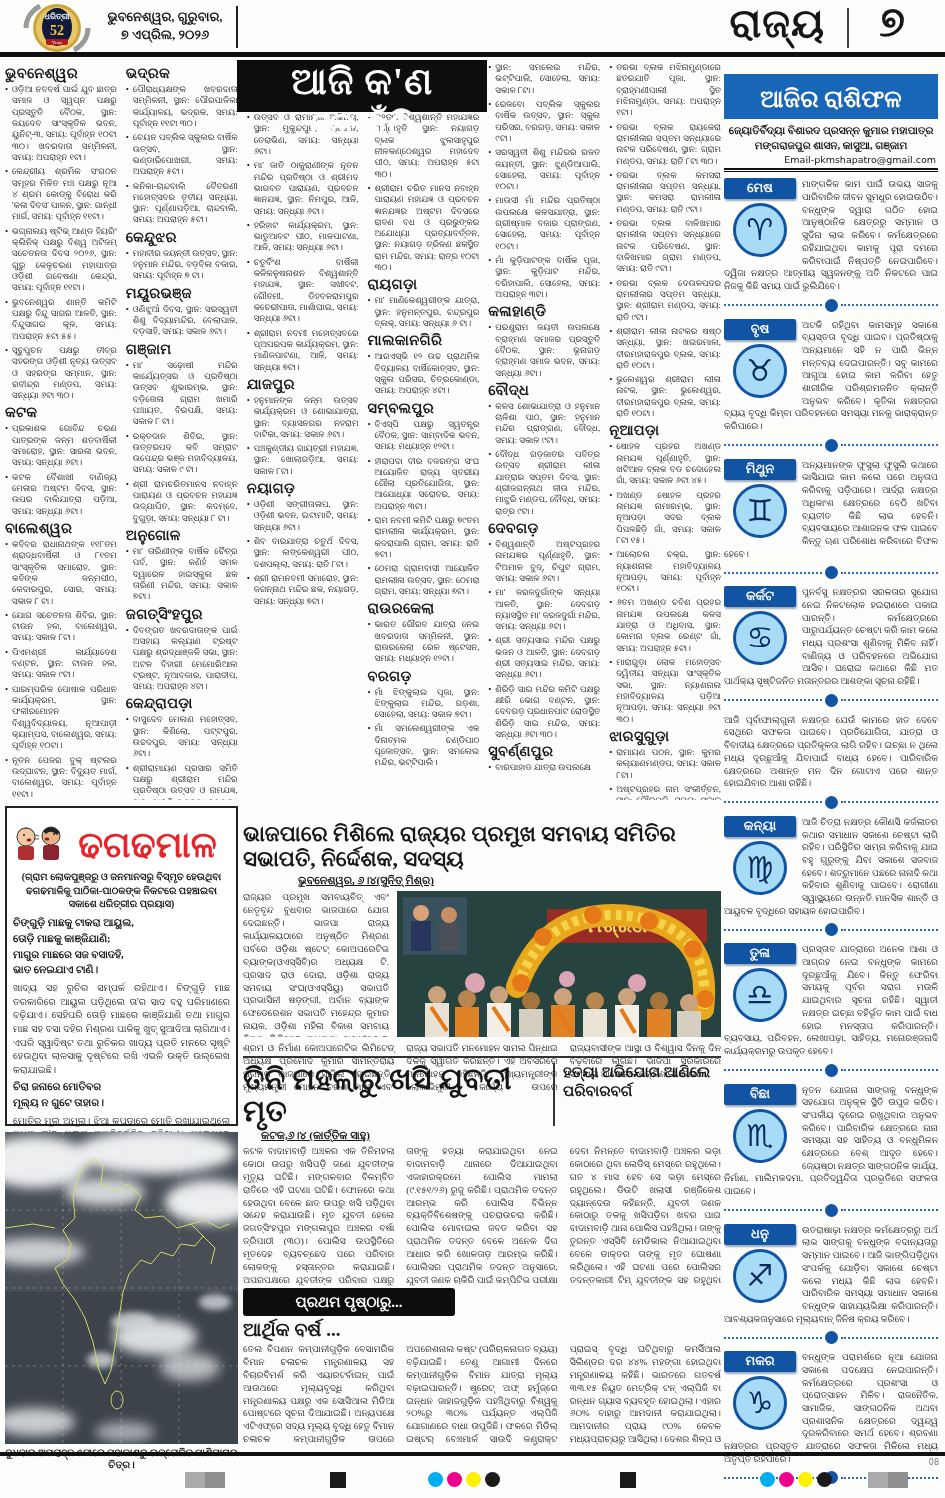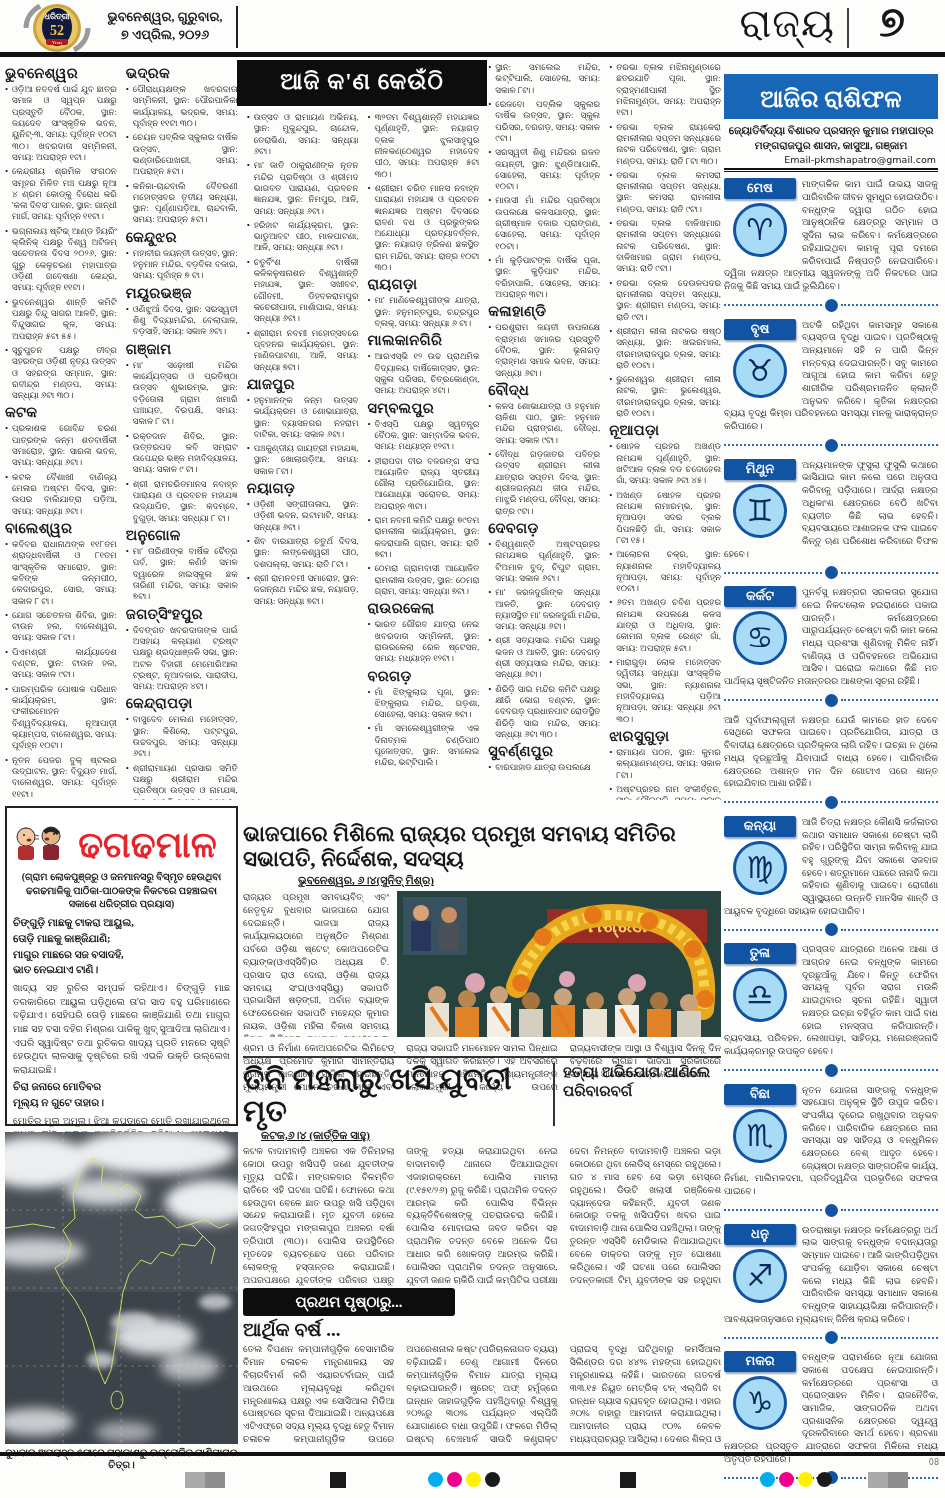--- a/index.html
+++ b/index.html
@@ -4,29 +4,29 @@
 <style>
   * { margin:0; padding:0; box-sizing:border-box; }
   html,body { width:945px; height:1498px; background:#f6f5f2; font-family:"Liberation Serif", serif; color:#161616; }
   #page { position:relative; width:945px; height:1498px; background:#fdfdfb; overflow:hidden; }
 
   
   #header { position:absolute; left:0; top:0; width:945px; height:52px; }
   #logo { position:absolute; left:18px; top:2px; }
   #dateline { position:absolute; left:100px; top:8px; width:130px; text-align:center; font-weight:700; font-size:13px; line-height:1.35; }
   #date-rule { position:absolute; left:236px; top:6px; width:2px; height:42px; background:#222; }
-  #section-title { position:absolute; right:110px; top:0px; font-size:40px; font-weight:400; letter-spacing:1px; }
+  #section-title { position:absolute; right:120px; top:0px; font-size:40px; font-weight:700; letter-spacing:1px; }
   #masthead-rule { position:absolute; right:96px; top:8px; width:2px; height:40px; background:#444; }
   #page-no { position:absolute; right:40px; top:-2px; font-size:42px; font-weight:700; }
   #header-bar { position:absolute; left:0; top:52px; width:945px; height:5px; background:#111; }
 
   
   #listings { position:absolute; left:5px; top:60px; width:716px; height:740px; }
-  #listings-title { position:absolute; left:232px; top:0; width:250px; height:46px; background:#0d0d0d; color:#fff;
-      font-size:23px; font-weight:800; text-align:center; line-height:44px; letter-spacing:1px; z-index:3; }
+  #listings-title { position:absolute; left:232px; top:0; width:250px; height:52px; background:#0d0d0d; color:#fff;
+      font-size:37px; font-weight:800; text-align:center; line-height:44px; letter-spacing:1px; z-index:3; }
   #listings-columns { position:absolute; left:0; top:2px; width:716px; height:738px; display:flex; gap:9px; overflow:hidden; }
   .lcol { flex:1 1 0; overflow:hidden; }
   .lcol.gap-top { padding-top:50px; }
   .city-head { font-size:14.5px; font-weight:800; margin:3px 0 2px; letter-spacing:.3px; }
   .litem { font-size:8.7px; line-height:1.3; text-align:justify; margin-bottom:3px; padding-left:7px; position:relative; }
   .litem::before { content:"•"; position:absolute; left:0; top:0; font-size:9px; }
 
   
   #sidebar { position:absolute; left:724px; top:74px; width:214px; height:1382px; }
   #horo-title { background:#1766b8; color:#fff; text-align:center; font-size:24px; font-weight:800; padding:12px 0 6px; }
@@ -158,21 +158,21 @@
           <p class="litem">ଦିବଙ୍ଗତ ଖବରଦାତାଙ୍କ ପାଇଁ ଅସହାୟ କଲ୍ୟାଣ ଟ୍ରଷ୍ଟ ପକ୍ଷରୁ ଶ୍ରଦ୍ଧାଞ୍ଜଳି ସଭା, ସ୍ଥାନ: ଅଟଳ ବିହାରୀ ମେମୋରିଆଲ ଟ୍ରଷ୍ଟ, ନୂଆବଜାର, ପାରାଦୀପ, ସମୟ: ଅପରାହ୍ନ ୪ଟା।</p>
           <div class="city-head">କେନ୍ଦ୍ରାପଡ଼ା</div>
           <p class="litem">ବାସୁଦେବ ମେଲଣ ମହୋତ୍ସବ, ସ୍ଥାନ: କିଶିଲୋ, ପଟ୍ଟପୁର, ଉଚ୍ଚଦପୁର, ସମୟ: ସନ୍ଧ୍ୟା ୬ଟା।</p>
           <p class="litem">ଶ୍ରୀରାମାୟଣ ପ୍ରସାର ସମିତି ପକ୍ଷରୁ ଶ୍ରୀରାମ ମନ୍ଦିର ପ୍ରତିଷ୍ଠା ଉତ୍ସବ ଓ ନାମଯଜ୍ଞ, ସ୍ଥାନ: ମାରୁତି ମଣ୍ଡପ, ଜମପଡ଼ା, କେନ୍ଦ୍ରାପଡ଼ା, ସମୟ: ସନ୍ଧ୍ୟା ୬ଟା।</p>
         </div>
         <div class="lcol gap-top">
           <p class="litem">ଉତ୍ସବ ଓ ରାମାୟଣ ଅଭିନୟ, ସ୍ଥାନ: ମୁକୁନ୍ଦପୁର, ଚାନ୍ଦୋଳ, ତେରାଭିଣ, ସମୟ: ସନ୍ଧ୍ୟା ୬ଟା।</p>
           <p class="litem">ମା' ଜାତି ଠାକୁରାଣୀଙ୍କ ନୂତନ ମନ୍ଦିର ପ୍ରତିଷ୍ଠା ଓ ଶ୍ରୀମଦ ଭାଗବତ ପାରାୟଣ, ପ୍ରବଚନ ଜ୍ଞାନଯଜ୍ଞ, ସ୍ଥାନ: ନିମପୁର, ଆଳି, ସମୟ: ସନ୍ଧ୍ୟା ୬ଟା।</p>
           <p class="litem">ହରିହାଟ କାର୍ଯ୍ୟକ୍ରମ, ସ୍ଥାନ: ଭାଡୁଆବଟ ପୀଠ, ମାଳପାଟଣା, ଆଳି, ସମୟ: ସନ୍ଧ୍ୟା ୬ଟା।</p>
           <p class="litem">ଚତୁର୍ବିଂଶ ବାର୍ଷିକୀ କଳିକଳୁଷନାଶନ ବିଶ୍ୱଶାନ୍ତି ମହାଯଜ୍ଞ, ସ୍ଥାନ: ସଖୀବଟ, ଗୌତମୀ, ଡିହବଳରାମପୁର କଚେରୀପାତା, ମାର୍ଶାଘାଇ, ସମୟ: ସନ୍ଧ୍ୟା ୬ଟା।</p>
-          <p class="litem">ଶ୍ରୀରାମ ନବମୀ ମହୋତ୍ସବରେ ପ୍ବହନର କାର୍ଯ୍ୟକ୍ରମ, ସ୍ଥାନ: ମାଣିଜପାଟଣା, ଆଳି, ସମୟ: ସନ୍ଧ୍ୟା ୭ଟା।</p>
+          <p class="litem">ଶ୍ରୀରାମ ନବମୀ ମହୋତ୍ସବରେ ପ୍ଅପରପକ କାର୍ଯ୍ୟକ୍ରମ, ସ୍ଥାନ: ମାଣିଜପାଟଣା, ଆଳି, ସମୟ: ସନ୍ଧ୍ୟା ୭ଟା।</p>
           <div class="city-head">ଯାଜପୁର</div>
           <p class="litem">ହନୁମାନଙ୍କ ଜନ୍ମ ଉତ୍ସବ କାର୍ଯ୍ୟକ୍ରମ ଓ ଶୋଭାଯାତ୍ରା, ସ୍ଥାନ: ବ୍ୟାସନଗର ନହରାମ ବାଟିକା, ସମୟ: ସକାଳ ୬ଟା।</p>
           <p class="litem">ପଞ୍ଚକୁଣ୍ଡୀୟ ଗାୟତ୍ରୀ ମହାଯଜ୍ଞ, ସ୍ଥାନ: ଖୋଲାଗଡ଼ିଆ, ସମୟ: ସକାଳ ୮ଟା।</p>
           <div class="city-head">ନୟାଗଡ଼</div>
           <p class="litem">ଓଡ଼ିଶୀ ସଙ୍ଗୀତାଳାପ, ସ୍ଥାନ: ଓଡ଼ିଶୀ ଭବନ, ଇଟାମାଟି, ସମୟ: ସନ୍ଧ୍ୟା ୬ଟା।</p>
           <p class="litem">ଶିବ ବାରଯାତ୍ରା ଚତୁର୍ଥ ଦିବସ, ସ୍ଥାନ: ଲଙ୍କେଶ୍ୱରୀ ପୀଠ, ଦଶପଲ୍ଲା, ସମୟ: ରାତି ୮ଟା।</p>
           <p class="litem">ଶ୍ରୀ ରାମନବମୀ ସମାରୋହ, ସ୍ଥାନ: ଜଗନ୍ନାଥ ମନ୍ଦିର ଛକ, ନୟାଗଡ଼, ସମୟ: ସନ୍ଧ୍ୟା ୭ଟା।</p>
         </div>
         <div class="lcol gap-top">
           <p class="litem">୩୨ତମ ବିଶ୍ୱଶାନ୍ତି ମହାଯଜ୍ଞର ପୂର୍ଣ୍ଣାହୁତି, ସ୍ଥାନ: ନୟାଗଡ଼ ବ୍ଲକ ଝୁଲସାହୁପୁର ନୀଳକଣ୍ଠେଶ୍ୱର ମହାଦେବ ପୀଠ, ସମୟ: ଅପରାହ୍ନ ୫ଟା ୩୦।</p>

